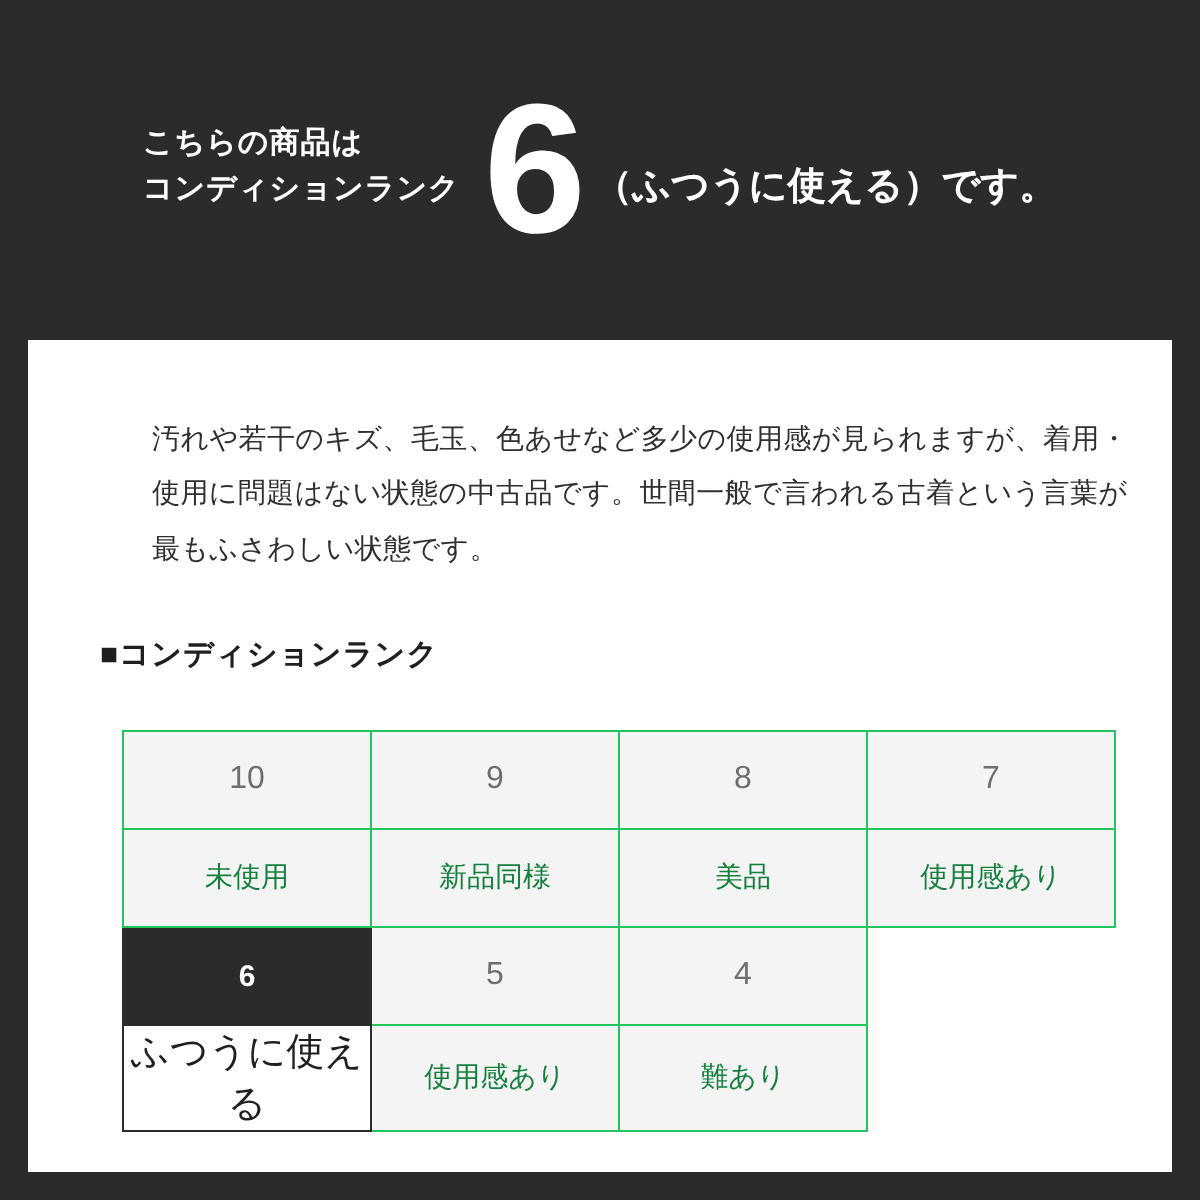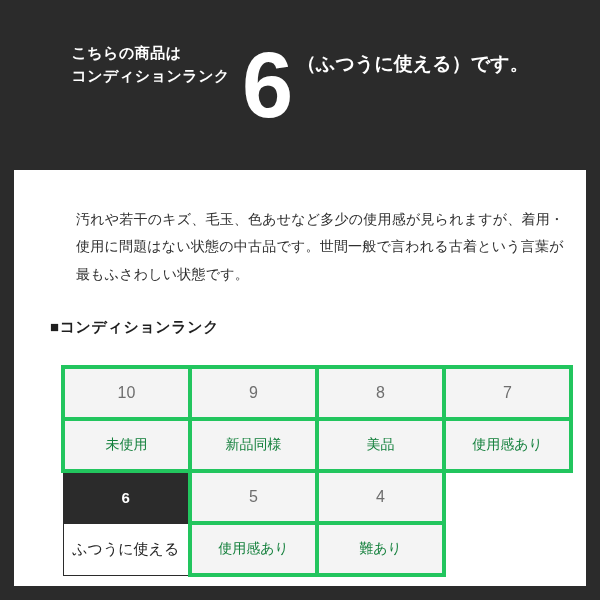--- a/index.html
+++ b/index.html
@@ -29,21 +29,21 @@
     height: 166px;
     background: #2b2b2b;
     display: flex;
     align-items: center;
     justify-content: center;
     box-sizing: border-box;
     padding: 0 30px;
   }
   .header-inner {
     display: flex;
-    align-items: flex-start;
+    align-items: center;
     justify-content: center;
     white-space: nowrap;
   }
   .header-lead {
     color: #ffffff;
     font-size: 15px;
     font-weight: bold;
     line-height: 1.55;
     letter-spacing: 0.5px;
     text-align: left;
@@ -108,21 +108,21 @@
     top: 195px;
     border-collapse: collapse;
     table-layout: fixed;
     width: 494px;
   }
   .rank-table td {
     width: 123px;
     height: 48px;
     text-align: center;
     vertical-align: middle;
-    border: 4px solid #22c55e;
+    border: 1px solid #22c55e;
     font-size: 15px;
     color: #7d7d7d;
     background: #f4f4f4;
     padding: 0;
   }
   .rank-table td.num {
     font-size: 16px;
     color: #6e6e6e;
   }
   .rank-table td.label {
@@ -135,21 +135,21 @@
   }
   .rank-table td.sel-num {
     background: #2b2b2b;
     color: #ffffff;
     font-weight: bold;
     border: 1px solid #2b2b2b;
   }
   .rank-table td.sel-label {
     background: #ffffff;
     color: #1f1f1f;
-    font-size: 15px;
+    font-size: 19px;
     border: 1px solid #2b2b2b;
     border-top: none;
   }
 </style>
 </head>
 <body>
 
 <div class="page">
 
   <div class="header">

